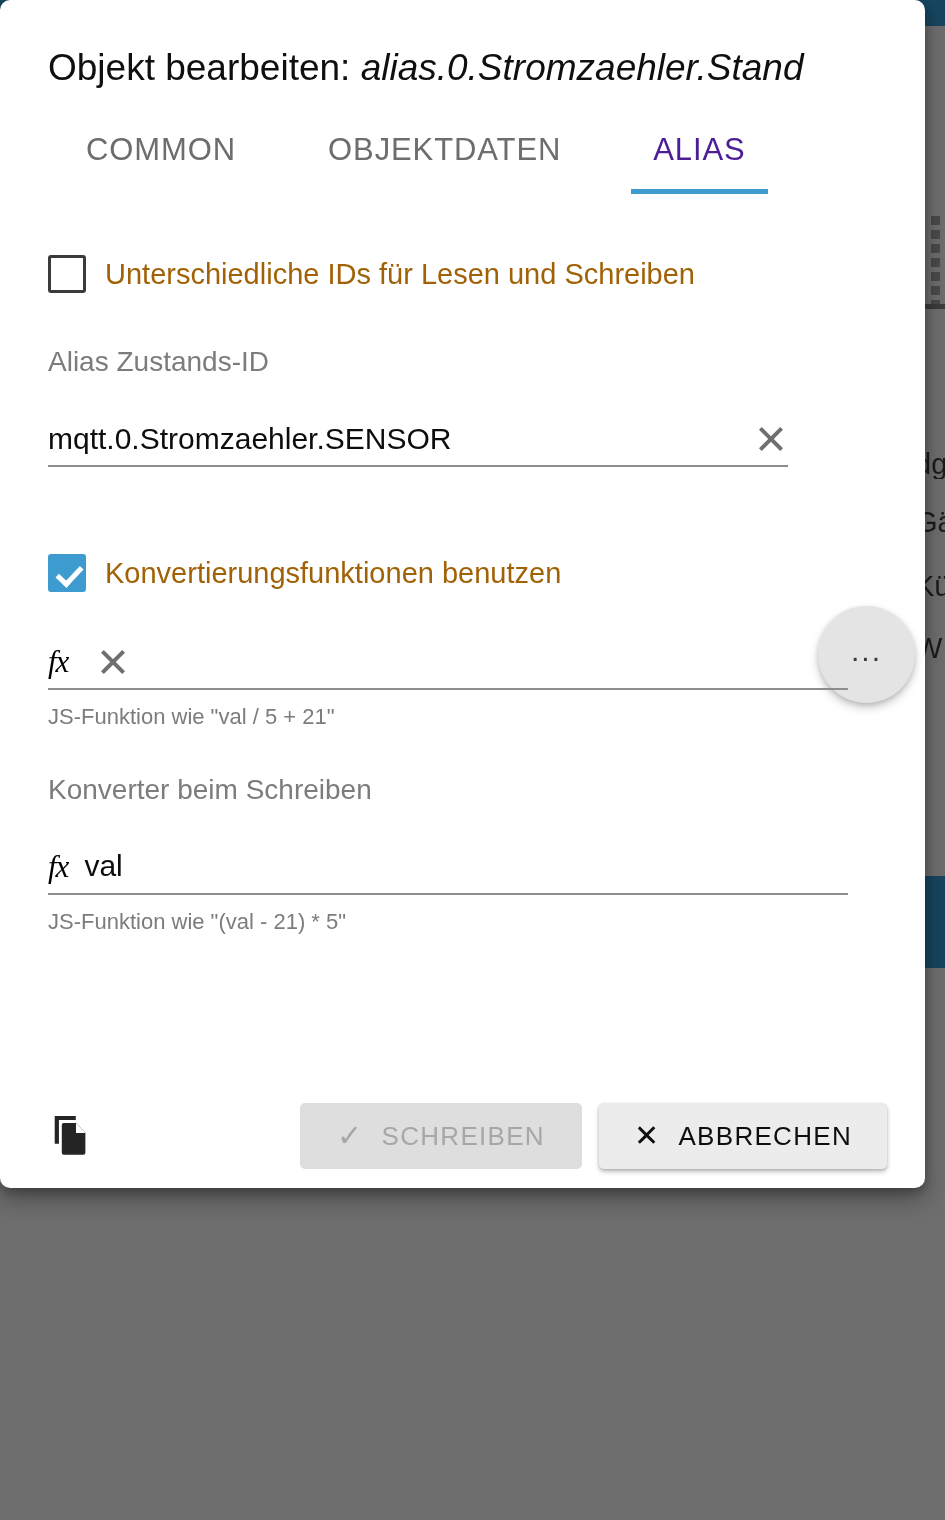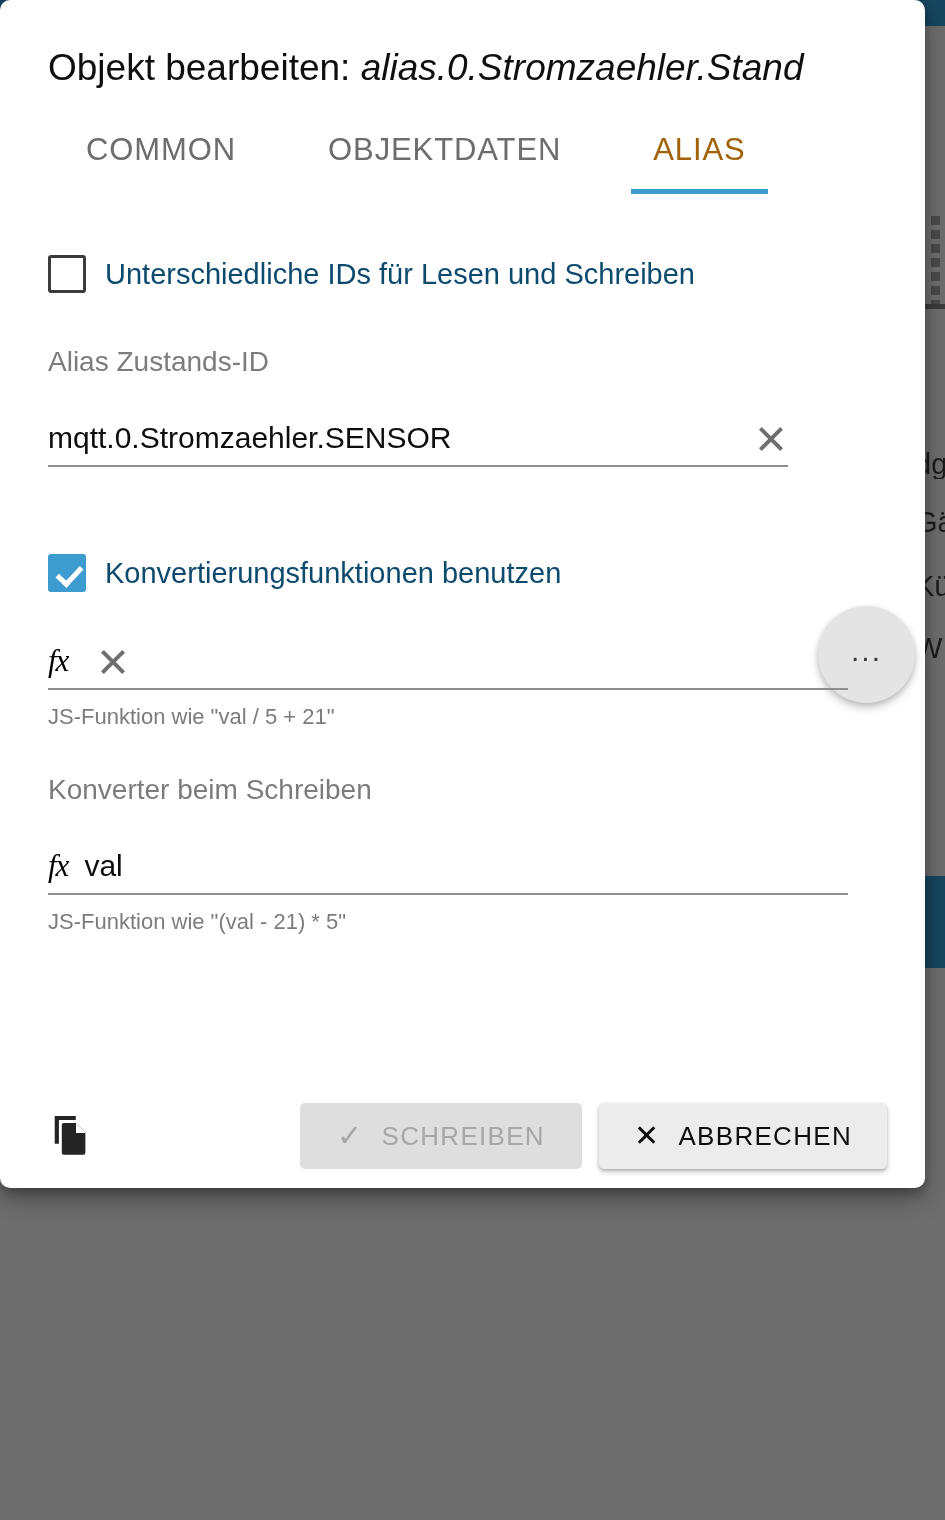--- a/index.html
+++ b/index.html
@@ -130,21 +130,21 @@
     color: #6d6d6d;
     padding: 0 22px 26px 22px;
     background: none;
     border: none;
     font-family: inherit;
     cursor: pointer;
     white-space: nowrap;
   }
   .tab:first-child { margin-left: 16px; }
   .tab + .tab { margin-left: 48px; }
-  .tab.active { color: #a16207; }
+  .tab.active { color: #4c1d95; }
   .tab.active::after {
     content: "";
     position: absolute;
     left: 0; right: 0;
     bottom: 0;
     height: 5px;
     background: #3d9bd0;
   }
 
   
@@ -183,41 +183,41 @@
     left: 11px;
     top: 4px;
     width: 10px;
     height: 20px;
     border: solid #ffffff;
     border-width: 0 5px 5px 0;
     transform: rotate(43deg);
   }
   .cb-label {
     font-size: 29px;
-    color: #0c4a6e;
+    color: #a16207;
     white-space: nowrap;
   }
 
   
   .field {
     position: relative;
   }
   .field.alias-id { margin-top: 53px; }
   .field.conv-read { margin-top: 53px; }
   .field.conv-write { margin-top: 44px; }
 
   .field-label {
     font-size: 28px;
     color: #7c7c7c;
     margin-bottom: 14px;
     white-space: nowrap;
   }
   .field-line {
     display: flex;
-    align-items: flex-start;
+    align-items: center;
     border-bottom: 2px solid #8d8d8d;
     padding-bottom: 11px;
     margin-top: 44px;
   }
   .field.alias-id .field-line { width: 740px; }
   .field.conv-read .field-line,
   .field.conv-write .field-line { width: 800px; }
 
   .fx-icon {
     font-family: Liberation Serif, serif;

